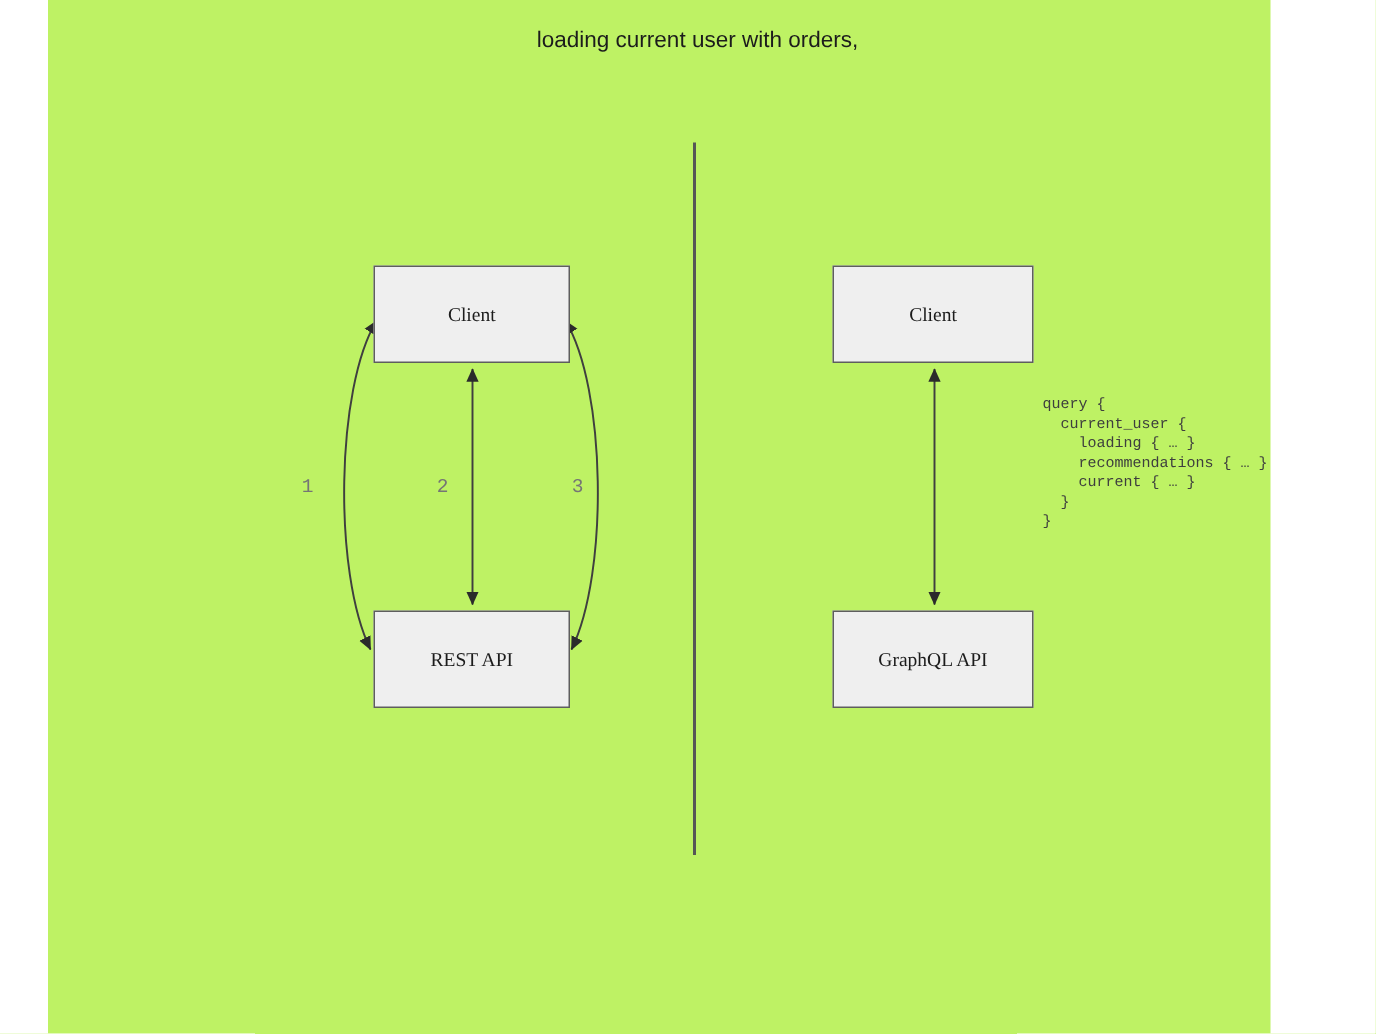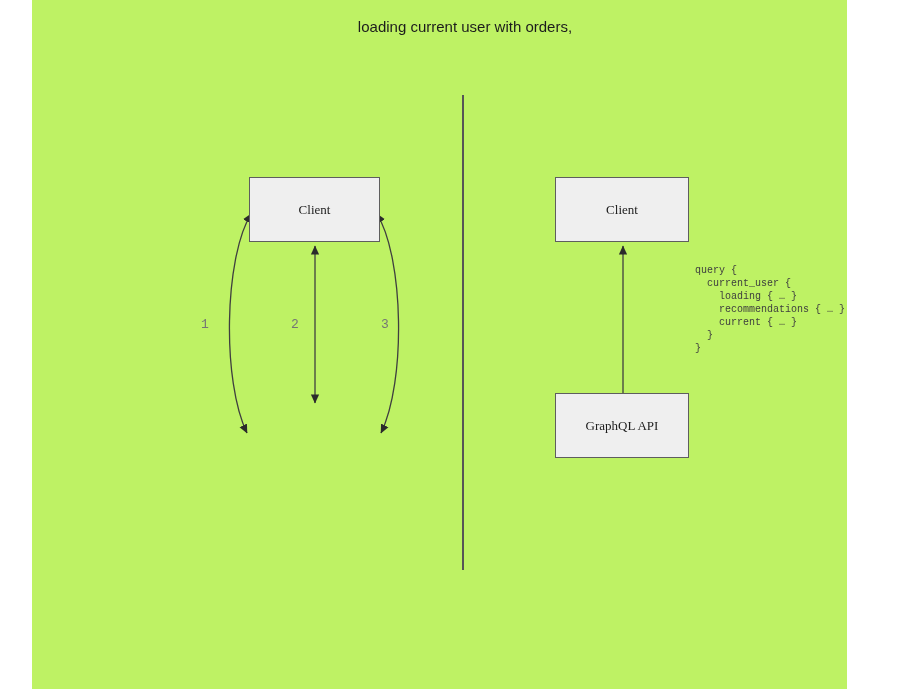--- a/index.html
+++ b/index.html
@@ -44,21 +44,21 @@
     align-items: center;
     justify-content: center;
     font-size: 13px;
     color: #1c1c1c;
     box-sizing: border-box;
     font-family: Liberation Serif, serif;
   }
   .box-client-left  { left: 217px; top: 177px; }
   .box-rest-api     { left: 217px; top: 407px; }
   .box-client-right { left: 523px; top: 177px; width: 134px; }
-  .box-graphql-api  { left: 523px; top: 393px; width: 134px; }
+  .box-graphql-api  { left: 523px; top: 407px; width: 134px; }
 
   .arrows-svg {
     position: absolute;
     left: 0;
     top: 0;
     width: 917px;
     height: 689px;
     pointer-events: none;
   }
   .arrow-path {
@@ -115,20 +115,23 @@
     <path class="arrow-path" d="M591 246 L591 403" marker-start="url(#ah)" marker-end="url(#ah)"></path>
   </svg>
 
   <div class="arrow-label label-1">1</div>
   <div class="arrow-label label-2">2</div>
   <div class="arrow-label label-3">3</div>
 
   <div class="node-box box-client-left">
     <span>Client</span>
   </div>
+  <div class="node-box box-rest-api">
+    <span>REST API</span>
+  </div>
 
   <div class="node-box box-client-right">
     <span>Client</span>
   </div>
   <div class="node-box box-graphql-api">
     <span>GraphQL API</span>
   </div>
 
   <div class="code-block graphql-query">
     <div>query {</div>

